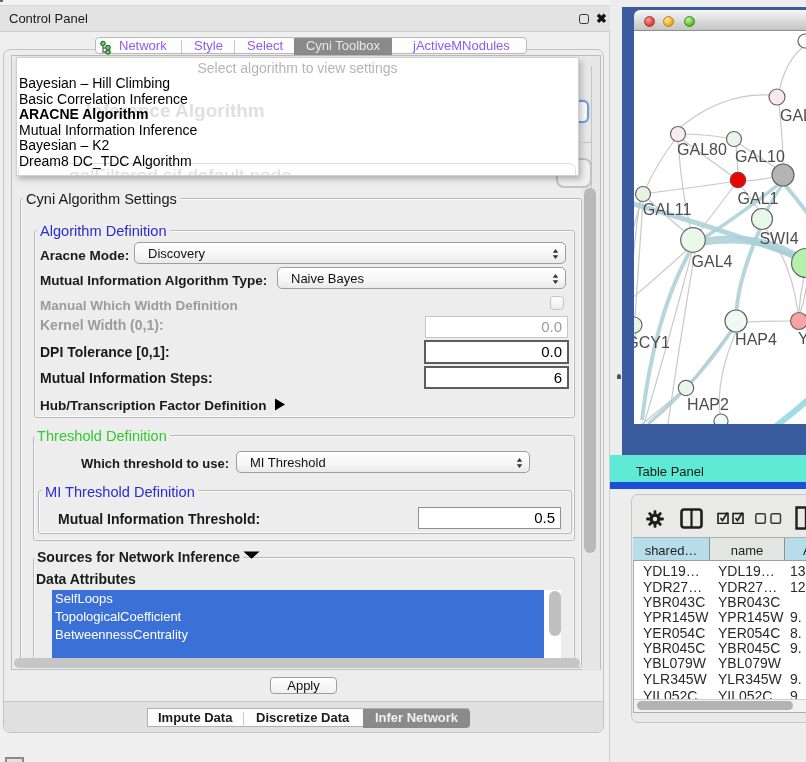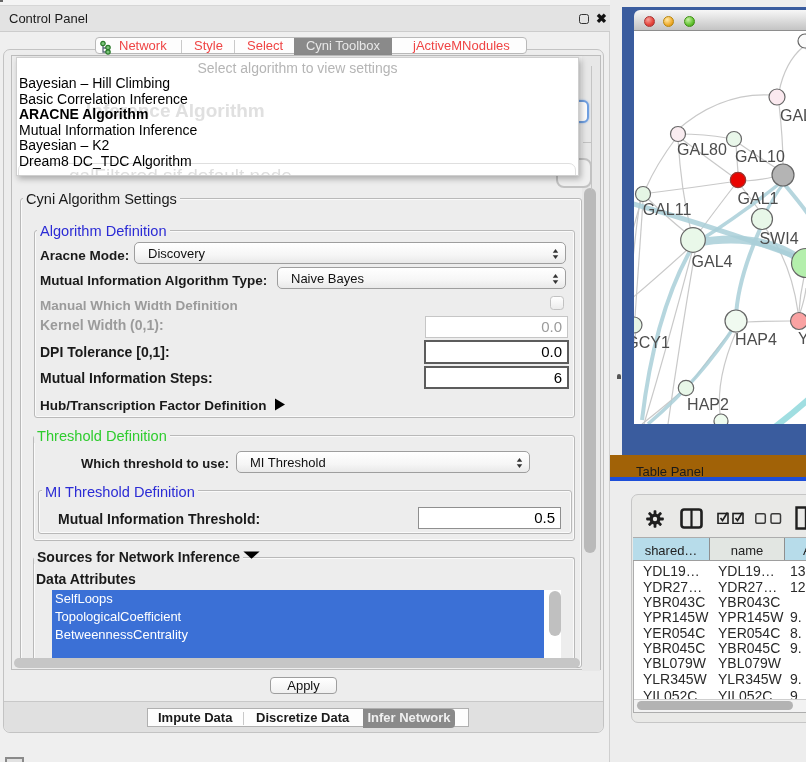--- a/index.html
+++ b/index.html
@@ -11,21 +11,21 @@
  border-top:1px solid #d6d6d6;border-bottom:1px solid #cccccc;box-sizing:border-box;}
 #titlebar .t{position:absolute;left:9px;top:5px;font-size:13px;color:#1a1a1a;}
 #floatbtn{left:579px;top:14px;width:8px;height:8px;border:1.5px solid #333;border-radius:2.5px;}
 #closex{left:596px;top:11px;font-size:13px;font-weight:900;color:#111;}
 #panelbg{left:0;top:32px;width:610px;height:730px;background:#efefef;}
 #contentpanel{left:3px;top:49px;width:601px;height:684px;background:#ededed;
  border:1px solid #c3c3c3;border-radius:7px;box-sizing:border-box;}
 
 #toptabs{left:95px;top:37px;width:432px;height:17px;background:#fdfdfd;
  border:1px solid #b9b9b9;border-radius:4px;box-sizing:border-box;}
-.ttab{position:absolute;top:0;height:17px;font-size:13px;color:#ef4444;line-height:16px;}
+.ttab{position:absolute;top:0;height:17px;font-size:13px;color:#8b5cf6;line-height:16px;}
 .tsep{position:absolute;top:2px;height:13px;width:1px;background:#c9c9c9;}
 #seltab{position:absolute;left:198px;top:0;width:98px;height:17px;background:#8a8a8a;color:#e8e8e8;
  text-align:center;line-height:16px;font-size:13px;}
 
 #viewport{left:11px;top:55px;width:590px;height:615px;border:1px solid #bdbdbd;
  box-sizing:border-box;background:#ededed;}
 
 #vtrack{left:582px;top:56px;width:18px;height:615px;background:#e7e7e7;}
 #vscroll{left:584px;top:188px;width:12px;height:365px;background:#b9b9b9;border-radius:6px;}
 #hscroll{left:14px;top:658px;width:566px;height:10px;background:#c6c6c6;border-radius:5px;}
@@ -47,38 +47,38 @@
 #listsb{left:549px;top:591px;width:12px;height:45px;background:#c0c0c0;border-radius:6px;}
 
 #applybtn{left:270px;top:677px;width:67px;height:17px;background:linear-gradient(#ffffff,#f0f0f0);
  border:1px solid #9e9e9e;border-radius:4px;box-sizing:border-box;
  font-size:13px;text-align:center;line-height:15px;color:#111;}
 #botstrip{left:4px;top:701px;width:599px;height:31px;background:#e0e0e0;
  border-top:1px solid #c8c8c8;border-radius:0 0 7px 7px;box-sizing:border-box;}
 #bottabs{left:147px;top:708px;width:322px;height:19px;background:#fdfdfd;
  border:1px solid #b0b0b0;border-radius:0;box-sizing:border-box;}
 .btab{position:absolute;top:0;height:19px;font-size:13px;font-weight:bold;color:#1a1a1a;line-height:18px;}
-#inftab{position:absolute;left:215px;top:0;width:92px;height:19px;background:#8a8a8a;
+#inftab{position:absolute;left:215px;top:0;width:107px;height:19px;background:#8a8a8a;
  color:#f0f0f0;border-radius:0 4px 4px 0;text-align:center;line-height:18px;font-size:13px;font-weight:bold;}
 
 #popup{left:16px;top:57px;width:563px;height:119px;background:#fff;
  border:1px solid #cfcfcf;box-shadow:2px 3px 6px rgba(0,0,0,0.28);box-sizing:border-box;}
 #popup .hdr{position:absolute;left:0;top:2px;width:100%;text-align:center;
  color:#b5b5b5;font-size:14px;}
 .pitem{position:absolute;left:2px;font-size:14px;line-height:14px;color:#000;white-space:nowrap;}
 .ghost{position:absolute;font-size:19px;color:#e0e0e0;white-space:nowrap;}
 
 #rightbg{left:610px;top:0;width:196px;height:762px;background:#ededed;}
 #bluewin{left:622px;top:7px;width:184px;height:448px;background:#3a5c9e;}
 #mactitle{left:634px;top:10px;width:172px;height:21px;border-radius:6px 0 0 0;
  background:linear-gradient(#f7f7f7,#d3d3d3 70%,#c4c4c4);border-bottom:1px solid #8e8e8e;box-sizing:border-box;}
 .light{position:absolute;top:16px;width:11px;height:11px;border-radius:50%;box-sizing:border-box;}
 #canvas{left:634px;top:31px;width:172px;height:393px;background:#ffffff;}
-#tpbar{left:610px;top:455px;width:196px;height:26px;background:#a16207;
- border-bottom:4px solid #1d4ed8;box-sizing:border-box;}
+#tpbar{left:610px;top:455px;width:196px;height:34px;background:#5eead4;
+ border-bottom:7px solid #1d4ed8;box-sizing:border-box;}
 #tpbar .t{position:absolute;left:26px;top:9px;font-size:13px;color:#1a1a1a;}
 #tablecard{left:631px;top:494px;width:190px;height:229px;background:#e9e9e7;
  border:1px solid #c6c6c6;border-radius:7px;box-sizing:border-box;}
 #tablewhite{left:633px;top:537px;width:173px;height:176px;background:#fff;border:1px solid #adadad;
  border-right:none;box-sizing:border-box;}
 .hcell{position:absolute;top:538px;height:23px;font-size:13px;color:#222;
  text-align:center;line-height:25px;box-sizing:border-box;border-right:1px solid #8f8f8f;}
 .trow{position:absolute;font-size:14px;color:#2a2a2a;white-space:nowrap;}
 #tsbtrack{left:634px;top:699px;width:172px;height:13px;background:#f2f2f2;border-top:1px solid #cfcfcf;box-sizing:border-box;}
 #tsbthumb{left:637px;top:701px;width:156px;height:9px;background:#b3b3b3;border-radius:5px;}

